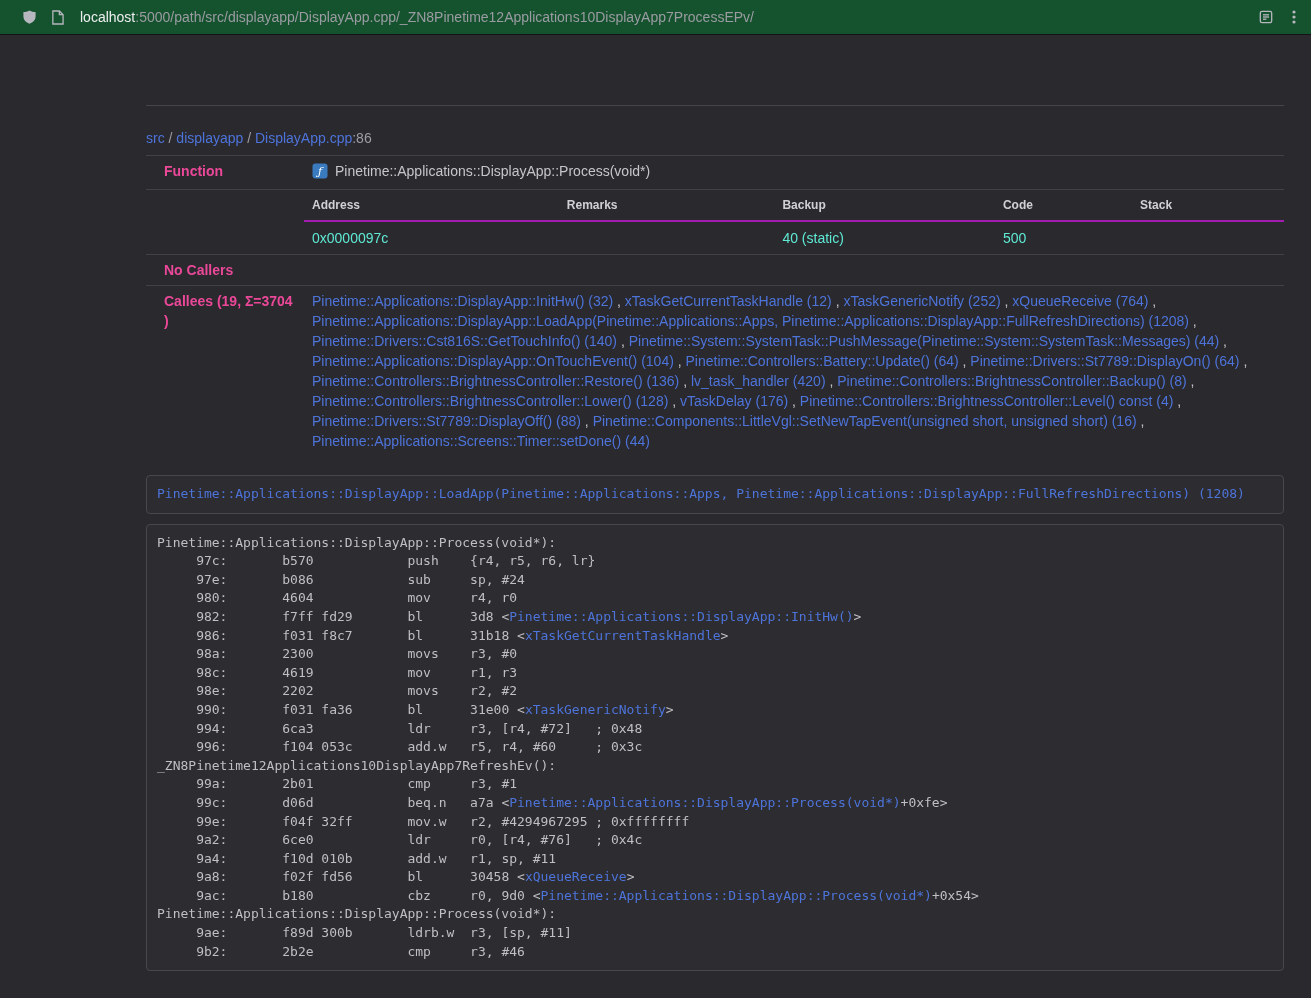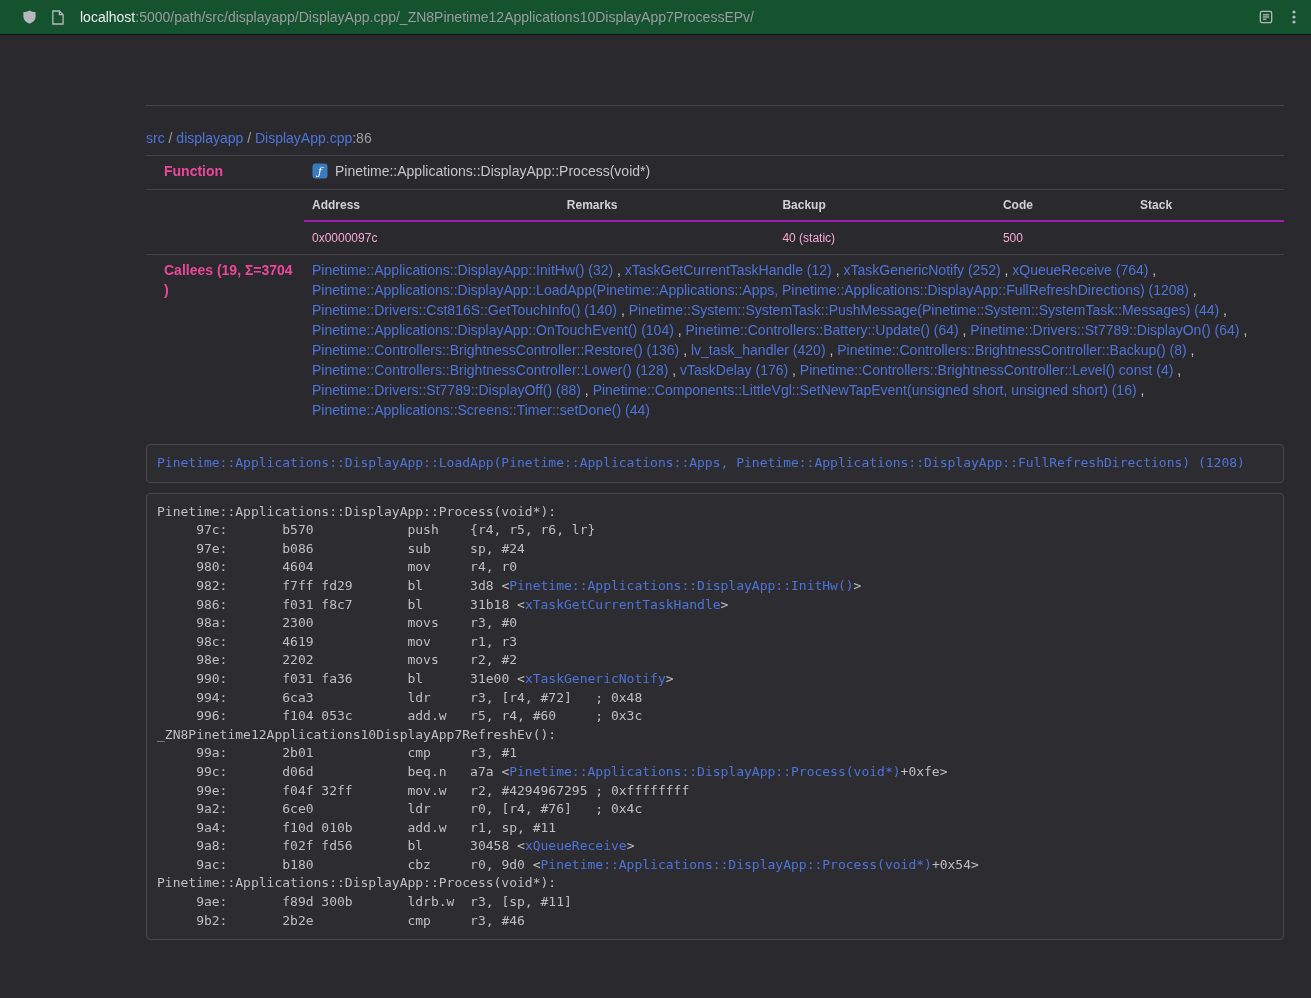--- a/index.html
+++ b/index.html
@@ -41,21 +41,21 @@
     border-top:1px solid #414147; padding:5px 8px; text-align:left;
     vertical-align:top; font-size:14px; line-height:20px;
   }
   table.outer>tbody>tr>th{ font-weight:bold; color:#ec4899; padding-left:18px; }
   td.nopad{ padding:0 !important; }
   table.inner{ width:100%; border-collapse:collapse; }
   table.inner th{
     border-bottom:2px solid #a21caf; font-weight:bold; color:#d0d0d5;
     text-align:left; padding:5px 8px; font-size:12px; line-height:20px;
   }
-  table.inner td{ padding:6px 8px; font-size:12px; line-height:20px; color:#f9a8d4; }
+  table.inner td{ padding:6px 8px; font-size:14px; line-height:20px; color:#5eead4; }
   .ficon{ display:inline-block; vertical-align:-3px; margin-right:7px; }
 
   pre.box{
     border:1px solid #47474d; border-radius:4px; background:#2d2c31;
     padding:9px 10px;
     font-family:"DejaVu Sans Mono", monospace;
     font-size:13px; line-height:18.6px; color:#bfbfc4;
     white-space:pre; tab-size:8; -moz-tab-size:8; overflow:hidden;
   }
   pre.symbol{ margin-top:19px; margin-bottom:10px; }
@@ -147,20 +147,24 @@
                 <td></td>
                 <td>40 (static)</td>
                 <td>500</td>
                 <td></td>
               </tr>
             </tbody>
           </table>
         </td>
       </tr>
       <tr>
+        <th>No Callers</th>
+        <td></td>
+      </tr>
+      <tr>
         <th>Callees (19, Σ=3704 )</th>
         <td><a href="#" class="link">Pinetime::Applications::DisplayApp::InitHw() (32)</a> , <a href="#" class="link">xTaskGetCurrentTaskHandle (12)</a> , <a href="#" class="link">xTaskGenericNotify (252)</a> , <a href="#" class="link">xQueueReceive (764)</a> , <a href="#" class="link">Pinetime::Applications::DisplayApp::LoadApp(Pinetime::Applications::Apps, Pinetime::Applications::DisplayApp::FullRefreshDirections) (1208)</a> , <a href="#" class="link">Pinetime::Drivers::Cst816S::GetTouchInfo() (140)</a> , <a href="#" class="link">Pinetime::System::SystemTask::PushMessage(Pinetime::System::SystemTask::Messages) (44)</a> , <a href="#" class="link">Pinetime::Applications::DisplayApp::OnTouchEvent() (104)</a> , <a href="#" class="link">Pinetime::Controllers::Battery::Update() (64)</a> , <a href="#" class="link">Pinetime::Drivers::St7789::DisplayOn() (64)</a> , <a href="#" class="link">Pinetime::Controllers::BrightnessController::Restore() (136)</a> , <a href="#" class="link">lv_task_handler (420)</a> , <a href="#" class="link">Pinetime::Controllers::BrightnessController::Backup() (8)</a> , <a href="#" class="link">Pinetime::Controllers::BrightnessController::Lower() (128)</a> , <a href="#" class="link">vTaskDelay (176)</a> , <a href="#" class="link">Pinetime::Controllers::BrightnessController::Level() const (4)</a> , <a href="#" class="link">Pinetime::Drivers::St7789::DisplayOff() (88)</a> , <a href="#" class="link">Pinetime::Components::LittleVgl::SetNewTapEvent(unsigned short, unsigned short) (16)</a> , <a href="#" class="link">Pinetime::Applications::Screens::Timer::setDone() (44)</a></td>
       </tr>
     </tbody>
   </table>
 
   <pre class="box symbol"><a href="#" class="link">Pinetime::Applications::DisplayApp::LoadApp(Pinetime::Applications::Apps, Pinetime::Applications::DisplayApp::FullRefreshDirections) (1208)</a></pre>
 
   <pre class="box asm"><code>Pinetime::Applications::DisplayApp::Process(void*):
      97c:	b570      	push	{r4, r5, r6, lr}

